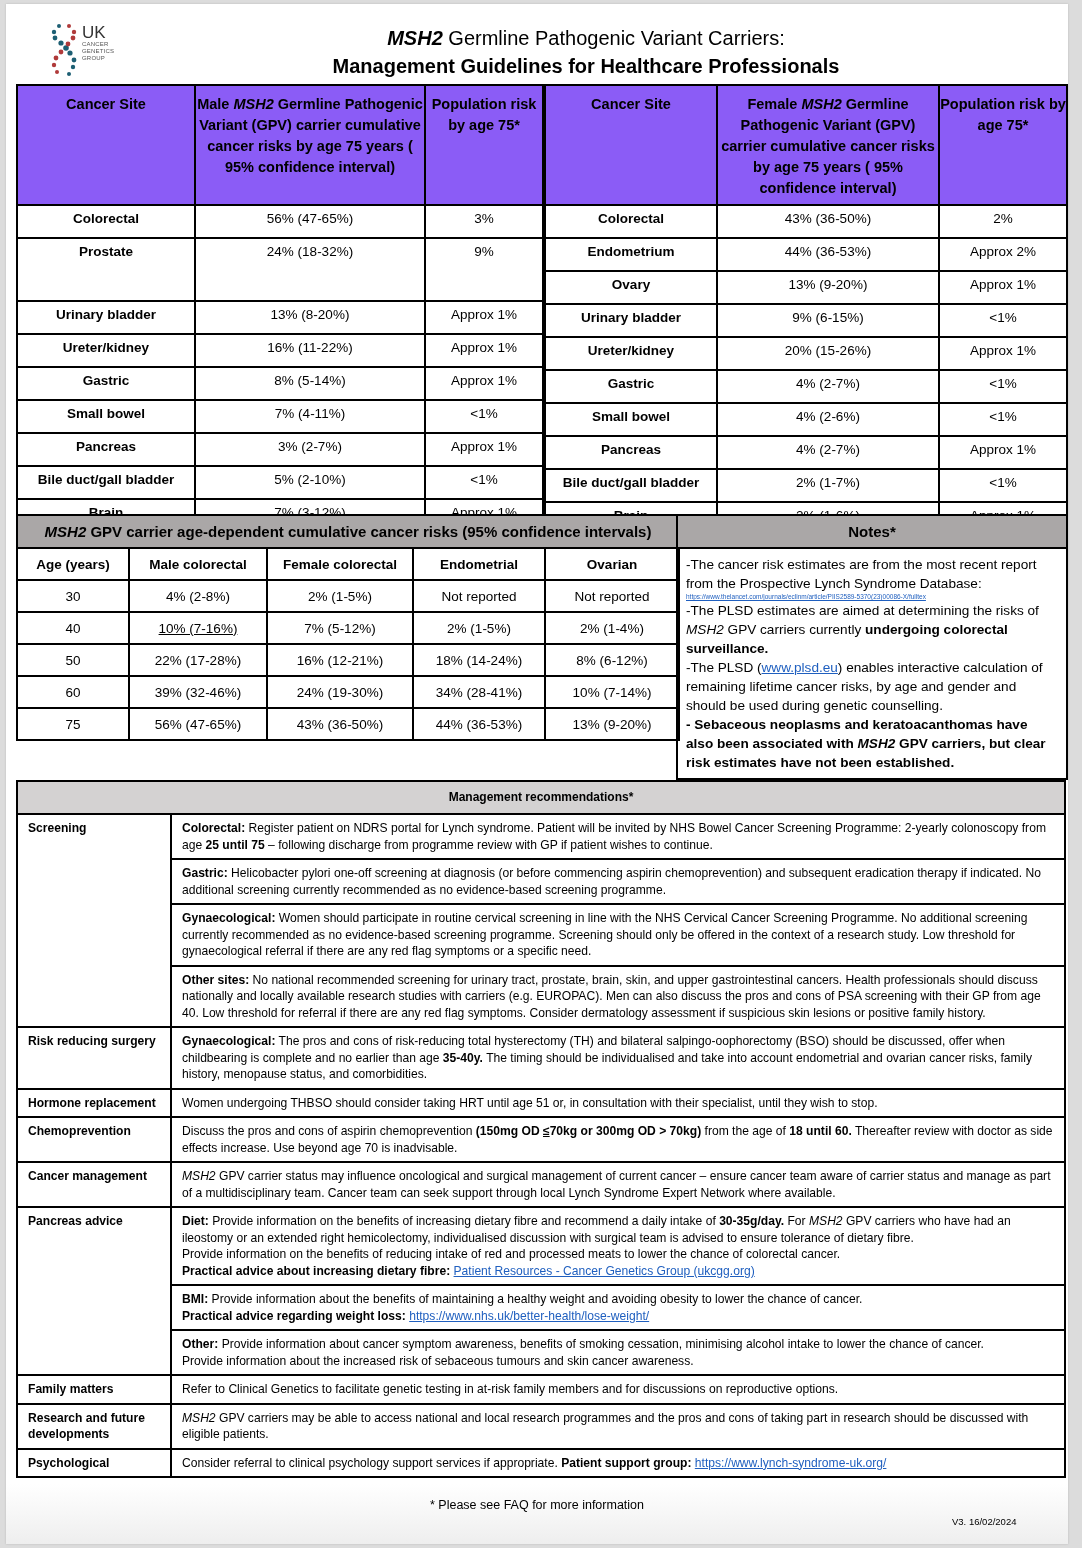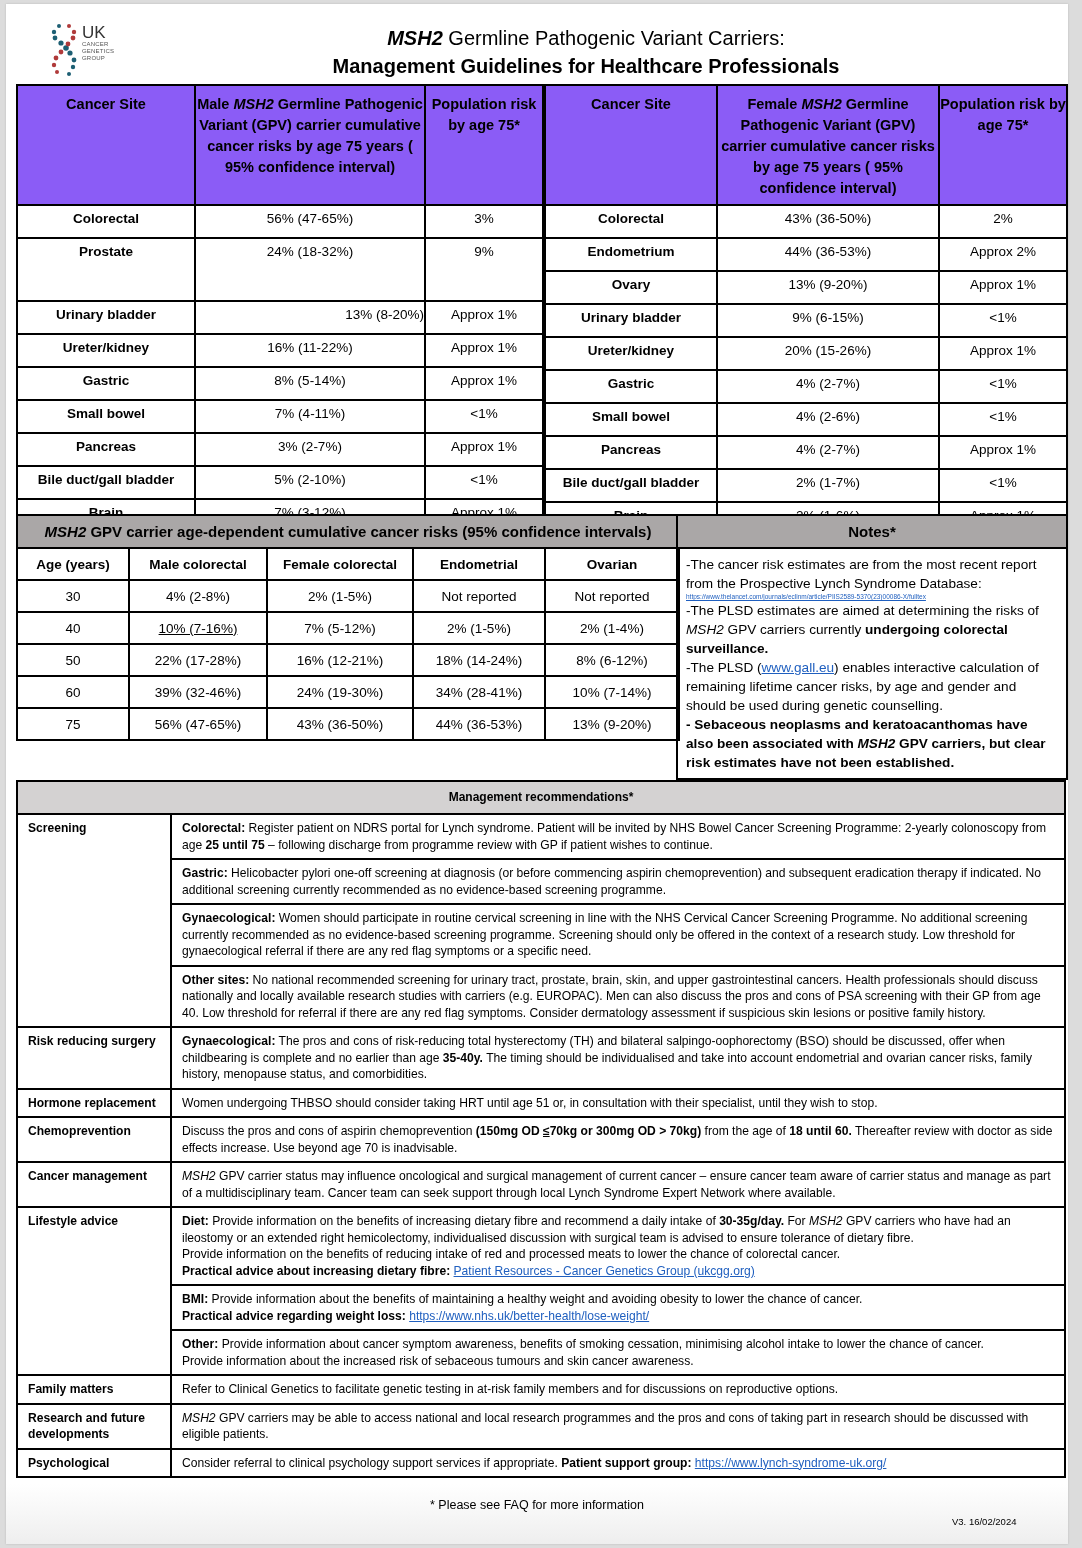--- a/index.html
+++ b/index.html
@@ -106,21 +106,21 @@
           <td style="height: 26px;">56% (47-65%)</td>
           <td style="height: 26px;">3%</td>
         </tr>
         <tr>
           <td class="site" style="height: 56px;">Prostate</td>
           <td style="height: 56px;">24% (18-32%)</td>
           <td style="height: 56px;">9%</td>
         </tr>
         <tr>
           <td class="site" style="height: 26px;">Urinary bladder</td>
-          <td style="height: 26px; text-align: right;">13% (8-20%)</td>
+          <td style="height: 26px;">13% (8-20%)</td>
           <td style="height: 26px;">Approx 1%</td>
         </tr>
         <tr>
           <td class="site" style="height: 26px;">Ureter/kidney</td>
           <td style="height: 26px;">16% (11-22%)</td>
           <td style="height: 26px;">Approx 1%</td>
         </tr>
         <tr>
           <td class="site" style="height: 26px;">Gastric</td>
           <td style="height: 26px;">8% (5-14%)</td>
@@ -276,21 +276,21 @@
   </table>
 
   <div class="notes">
     <div class="cap">Notes*</div>
     <div class="body">
         <div><span>-The cancer risk estimates are from the most recent report from the Prospective Lynch Syndrome Database:</span></div>
         <div>
           <span class="small-link">https://www.thelancet.com/journals/eclinm/article/PIIS2589-5370(23)00086-X/fulltex</span>
         </div>
         <div><span>-The PLSD estimates are aimed at determining the risks of </span><span class="i">MSH2</span><span> GPV carriers currently </span><span class="b">undergoing colorectal surveillance.</span></div>
-        <div><span>-The PLSD  (</span><span class="link">www.gall.eu</span><span>) enables interactive calculation of remaining lifetime cancer risks, by age and gender and should be used during genetic counselling.</span></div>
+        <div><span>-The PLSD  (</span><span class="link">www.plsd.eu</span><span>) enables interactive calculation of remaining lifetime cancer risks, by age and gender and should be used during genetic counselling.</span></div>
         <div><span class="b">- Sebaceous neoplasms and keratoacanthomas have also been associated with </span><span class="ib">MSH2</span><span class="b"> GPV carriers, but clear risk estimates have not been established.</span></div>
       </div>
   </div>
 
   <table class="mgmt">
     <colgroup>
         <col style="width:154px">
         <col>
       </colgroup>
     <thead>
@@ -322,21 +322,21 @@
         </tr>
         <tr>
           <td class="label" rowspan="1">Chemoprevention</td>
           <td><span>Discuss the pros and cons of aspirin chemoprevention </span><span class="b">(150mg OD </span><span class="b u">≤</span><span class="b">70kg  or 300mg OD &gt; 70kg)</span><span> from the age of </span><span class="b">18 until 60.</span><span> Thereafter review with doctor as side effects increase. Use beyond age 70 is inadvisable.</span></td>
         </tr>
         <tr>
           <td class="label" rowspan="1">Cancer management</td>
           <td><span class="i">MSH2</span><span> GPV carrier status may influence oncological and surgical management of current cancer – ensure cancer team aware of carrier status and manage as part of a multidisciplinary team. Cancer team can seek support through local Lynch Syndrome Expert Network where available.</span></td>
         </tr>
         <tr>
-          <td class="label" rowspan="3">Lifestyle advice</td>
+          <td class="label" rowspan="3">Pancreas advice</td>
           <td><span class="b">Diet:</span><span> Provide information on the benefits of increasing dietary fibre and recommend a daily intake of </span><span class="b">30-35g/day.</span><span> For </span><span class="i">MSH2</span><span> GPV carriers who have had an ileostomy or an extended right hemicolectomy, individualised discussion with surgical team is advised to ensure tolerance of dietary fibre.</span><br><span>Provide information on the benefits of reducing intake of red and processed meats to lower the chance of colorectal cancer.</span><br><span class="b">Practical advice about increasing dietary fibre: </span><span class="link">Patient Resources - Cancer Genetics Group (ukcgg.org)</span></td>
         </tr>
         <tr>
           <td><span class="b">BMI:</span><span> Provide information about the benefits of maintaining a healthy weight and avoiding obesity to lower the chance of cancer.</span><br><span class="b">Practical advice regarding weight loss: </span><span class="link">https://www.nhs.uk/better-health/lose-weight/</span></td>
         </tr>
         <tr>
           <td><span class="b">Other:</span><span> Provide information about cancer symptom awareness, benefits of smoking cessation, minimising alcohol intake to lower the chance of cancer.</span><br><span>Provide information about the increased risk of sebaceous tumours and skin cancer awareness.</span></td>
         </tr>
         <tr>
           <td class="label" rowspan="1">Family matters</td>

